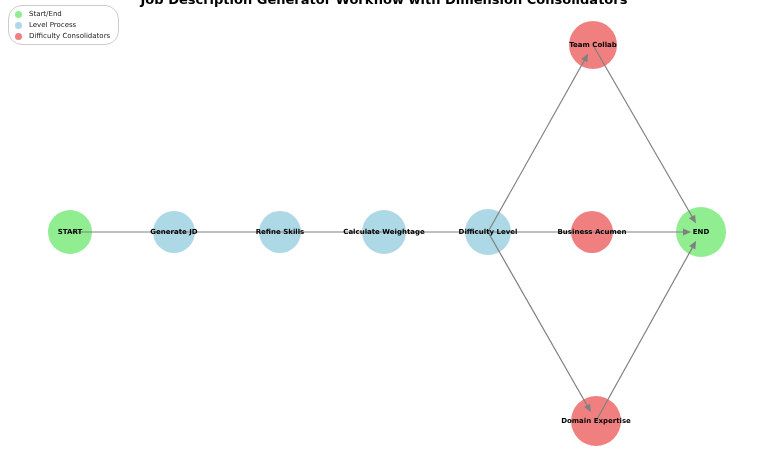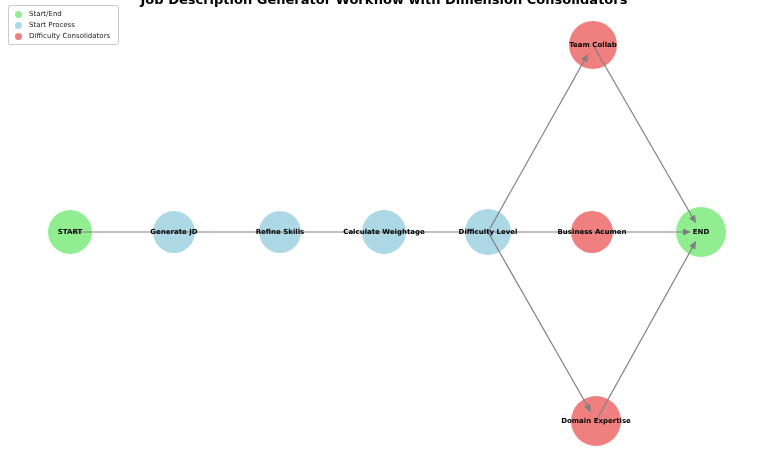--- a/index.html
+++ b/index.html
@@ -34,21 +34,21 @@
     position: absolute;
     top: 0;
     left: 0;
   }
   .legend {
     position: absolute;
     left: 8px;
     top: 5px;
     background: rgba(255,255,255,0.9);
     border: 1px solid #cccccc;
-    border-radius: 2px;
+    border-radius: 14px;
     padding: 4px 8px 4px 6px;
     display: flex;
     flex-direction: column;
     gap: 3px;
   }
   .legend-row {
     display: flex;
     align-items: center;
     gap: 7px;
   }
@@ -115,20 +115,20 @@
         <text x="701" y="232" text-anchor="middle" dominant-baseline="central" class="node-label">END</text>
       </g>
     </svg>
   <div class="legend">
       <div class="legend-row">
         <span class="swatch" style="background: rgb(144, 238, 144);"></span>
         <span class="legend-label">Start/End</span>
       </div>
       <div class="legend-row">
         <span class="swatch" style="background: rgb(173, 216, 230);"></span>
-        <span class="legend-label">Start Process</span>
+        <span class="legend-label">Level Process</span>
       </div>
       <div class="legend-row">
         <span class="swatch" style="background: rgb(240, 128, 128);"></span>
         <span class="legend-label">Difficulty Consolidators</span>
       </div>
     </div>
 </div>
 
 </body></html>

